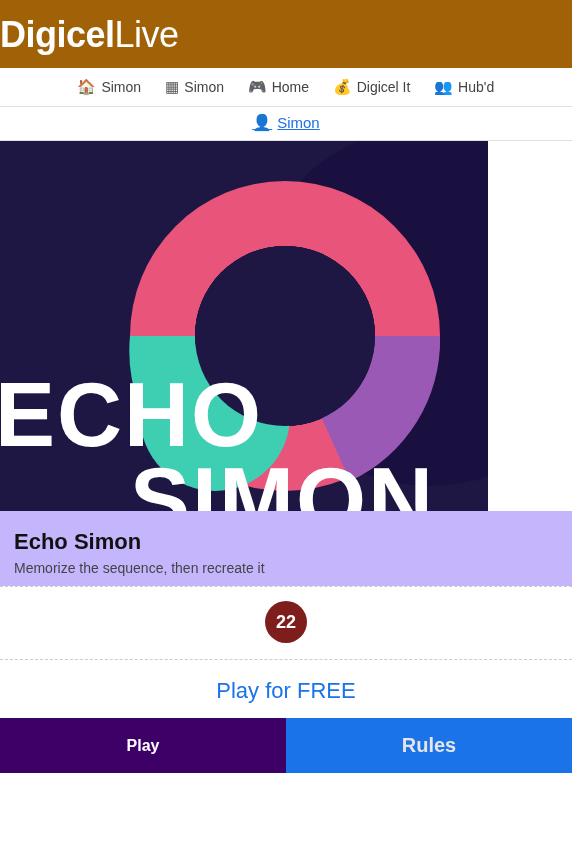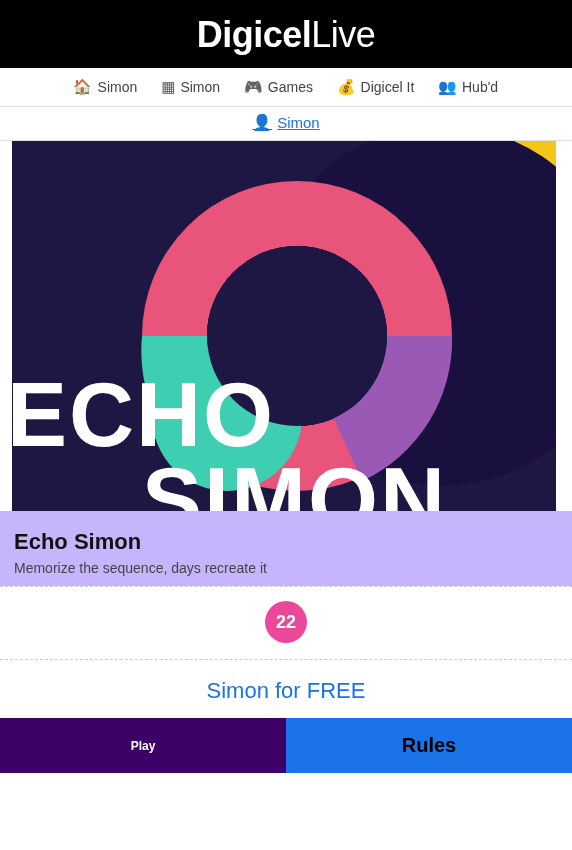--- a/index.html
+++ b/index.html
@@ -6,22 +6,22 @@
     body {
       width: 572px;
       min-height: 850px;
       font-family: Arial, Helvetica, sans-serif;
       background: #fff;
       overflow-x: hidden;
     }
 
     
     .header {
-      background: #000000;
-      text-align: center;
+      background: #a16207;
+      text-align: left;
       padding: 14px 0 12px;
     }
     .header-logo {
       font-size: 36px;
       font-weight: 900;
       color: #fff;
       letter-spacing: -0.5px;
     }
     .header-logo span.live {
       font-weight: 400;
@@ -71,26 +71,25 @@
       font-size: 15px;
       cursor: pointer;
       text-decoration: underline;
     }
     .sub-nav-icon {
       font-size: 16px;
     }
 
     
     .hero {
-      width: 544px;
+      width: 488px;
       height: 370px;
       background: #f0abfc;
       position: relative;
       overflow: hidden;
-      margin-left: 12px;
     }
 
     
     .game-info {
       padding: 18px 14px 10px;
       background: #c4b5fd;
     }
     .game-title {
       font-size: 22px;
       font-weight: 700;
@@ -106,21 +105,21 @@
     .countdown-row {
       display: flex;
       align-items: center;
       justify-content: center;
       gap: 10px;
       padding: 14px 0 16px;
       border-top: 1px dashed #ccc;
       border-bottom: 1px dashed #ccc;
     }
     .countdown-badge {
-      background: #ec4899;
+      background: #7f1d1d;
       color: #fff;
       border-radius: 50%;
       width: 42px;
       height: 42px;
       display: flex;
       align-items: center;
       justify-content: center;
       font-size: 18px;
       font-weight: 700;
       flex-shrink: 0;
@@ -146,31 +145,31 @@
     
     .buttons-row {
       display: flex;
       gap: 0;
       padding: 0 0 20px;
       justify-content: center;
     }
     .btn-play {
       background: #3d0066;
       color: #fff;
-      font-size: 12px;
+      font-size: 16px;
       font-weight: 700;
       border: none;
       padding: 16px 0;
       width: 50%;
       cursor: pointer;
       border-radius: 0;
     }
     .btn-rules {
       background: #1a73e8;
-      color: #000000;
+      color: #e5e5e5;
       font-size: 20px;
       font-weight: 700;
       border: none;
       padding: 16px 0;
       width: 50%;
       cursor: pointer;
       border-radius: 0;
     }
   </style>
 </head>
@@ -186,21 +185,21 @@
   <a class="nav-item">
     <span class="nav-icon">🏠</span>
     <span>Simon</span>
   </a>
   <a class="nav-item">
     <span class="nav-icon">▦</span>
     <span>Simon</span>
   </a>
   <a class="nav-item">
     <span class="nav-icon">🎮</span>
-    <span>Games</span>
+    <span>Home</span>
   </a>
   <a class="nav-item">
     <span class="nav-icon">💰</span>
     <span>Digicel It</span>
   </a>
   <a class="nav-item">
     <span class="nav-icon">👥</span>
     <span>Hub'd</span>
   </a>
 </nav>
@@ -239,29 +238,29 @@
     <circle cx="285" cy="195" r="90" fill="#1e1744"></circle>
 
     <text x="-5" y="305" font-family="Arial Black, Arial, sans-serif" font-size="90" font-weight="900" fill="white" letter-spacing="2">ECHO</text>
 
     <text x="130" y="390" font-family="Arial Black, Arial, sans-serif" font-size="90" font-weight="900" fill="white" letter-spacing="2">SIMON</text>
   </svg>
 </div>
 
 <div class="game-info">
   <div class="game-title">Echo Simon</div>
-  <div class="game-desc">Memorize the sequence, days recreate it</div>
+  <div class="game-desc">Memorize the sequence, then recreate it</div>
 </div>
 
 <div class="countdown-row">
   <div class="countdown-badge">22</div>
 </div>
 
 <div class="play-free-row">
   <span class="play-free-text">
-    <span>Simon for </span><span class="free">FREE</span>
+    <span>Play for </span><span class="free">FREE</span>
   </span>
 </div>
 
 <div class="buttons-row">
   <button class="btn-play">Play</button>
   <button class="btn-rules">Rules</button>
 </div>
 
 </body></html>

